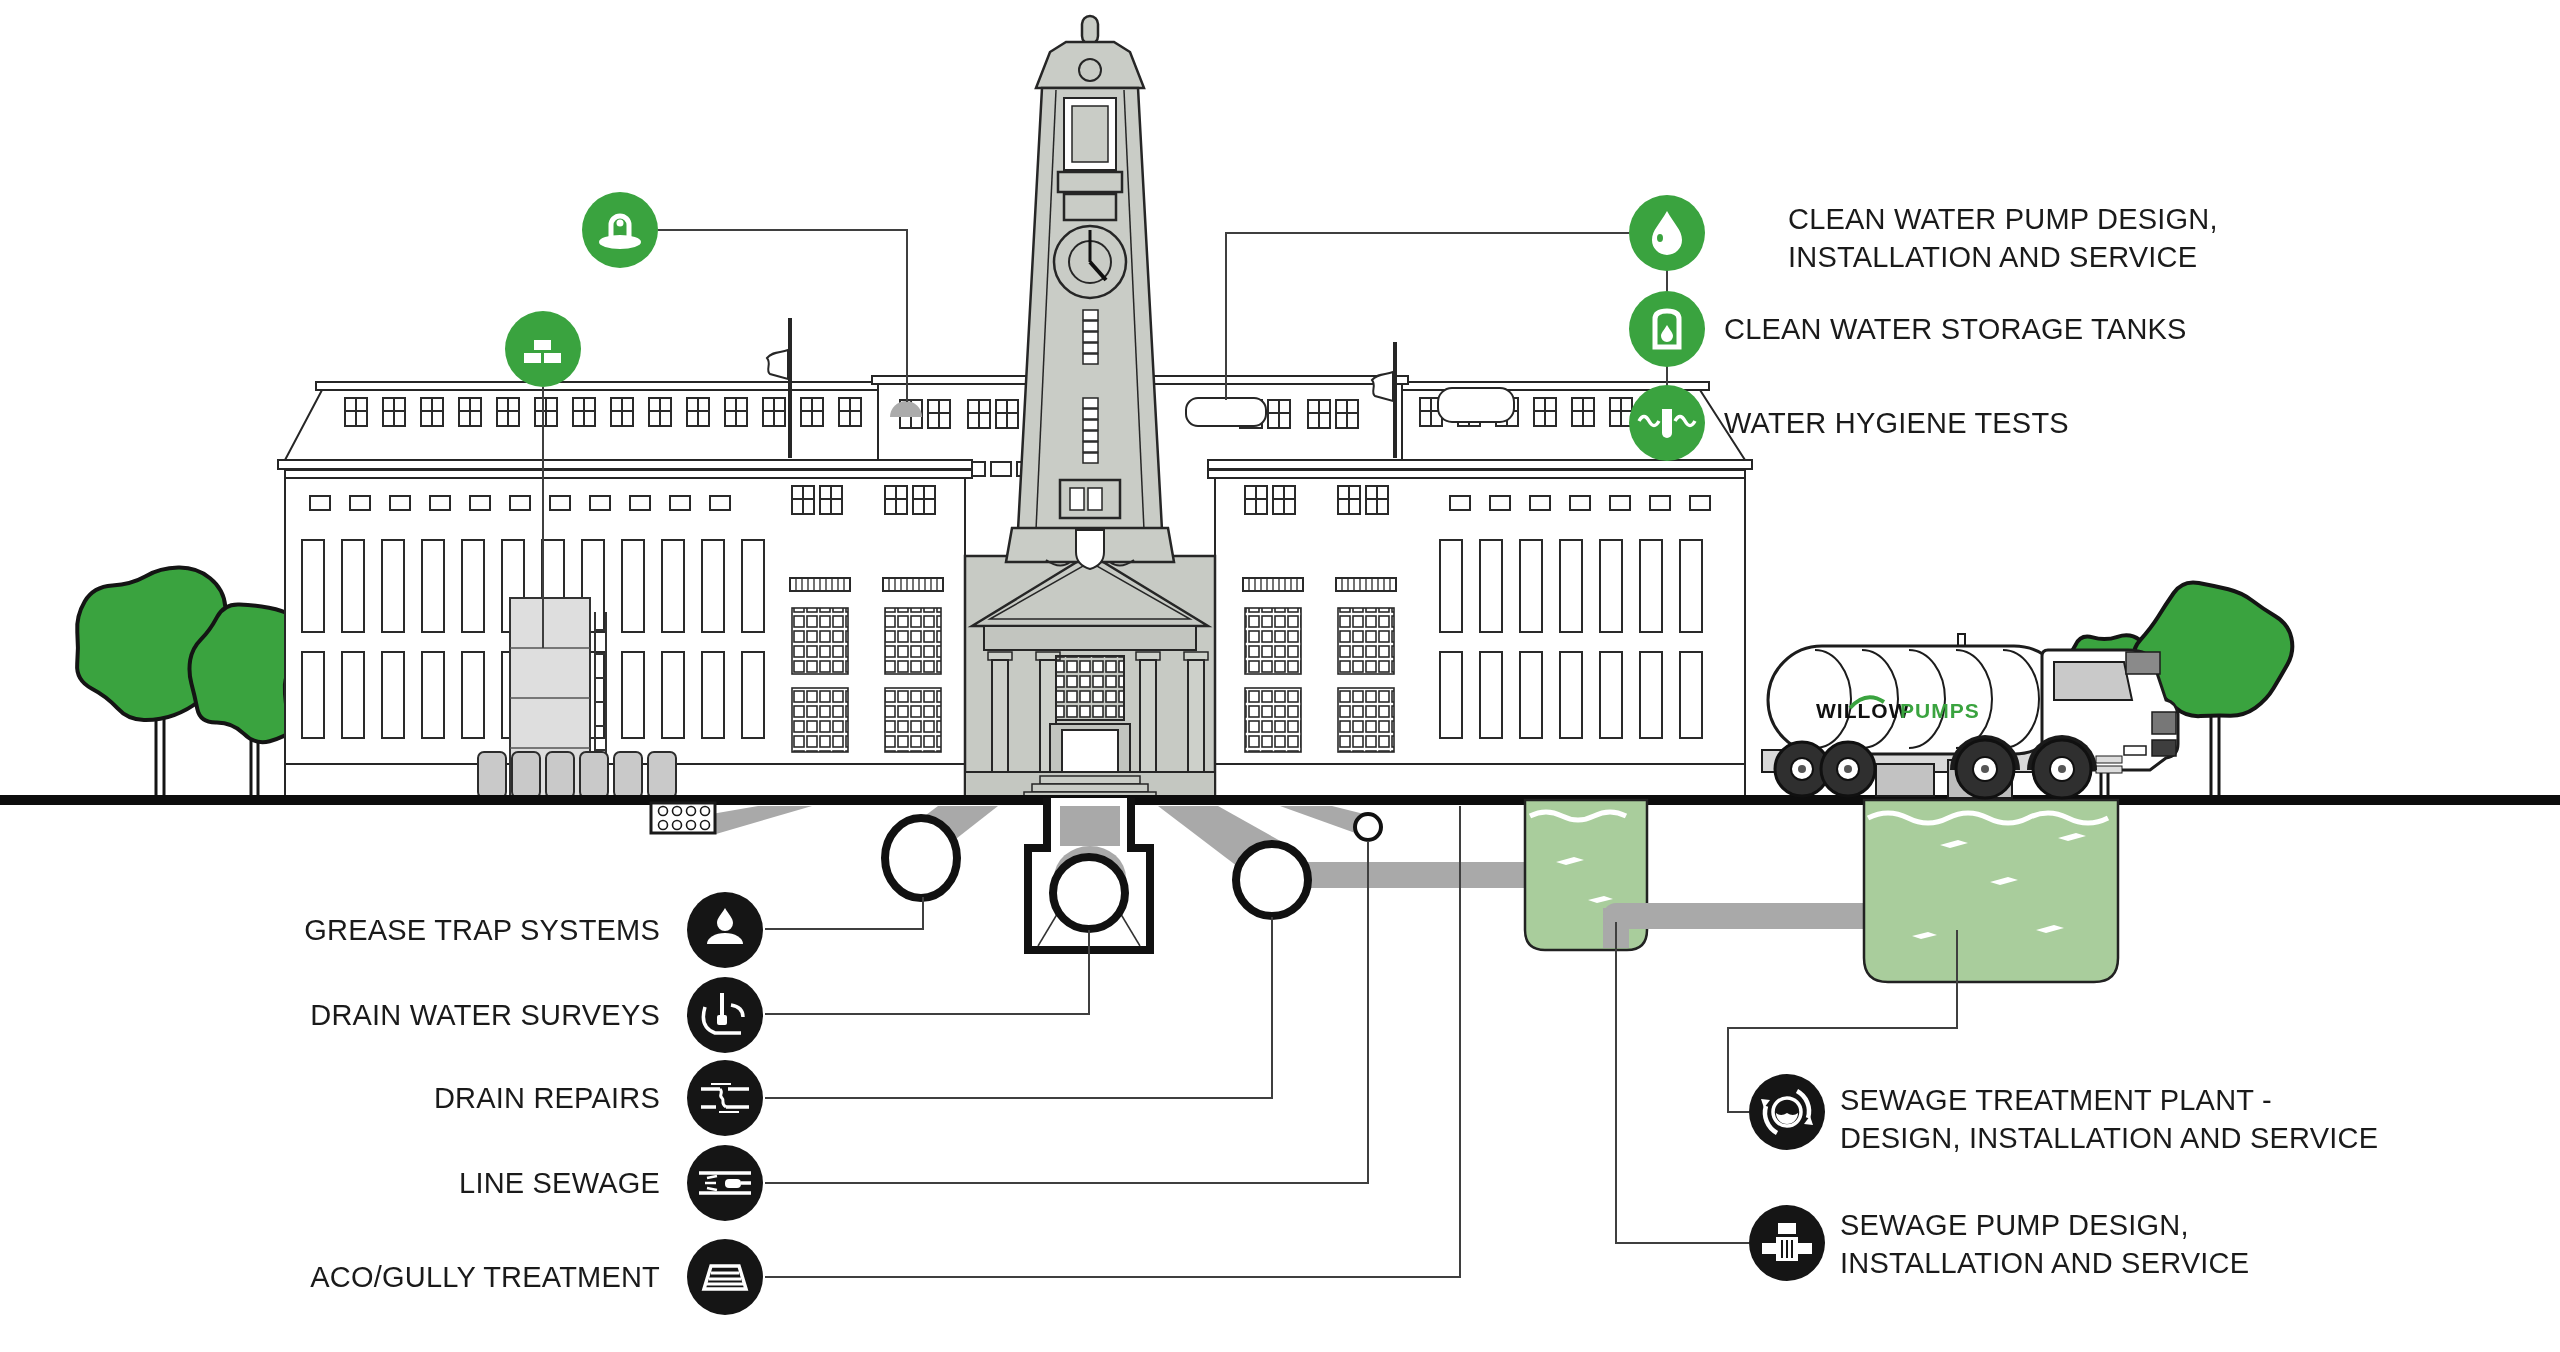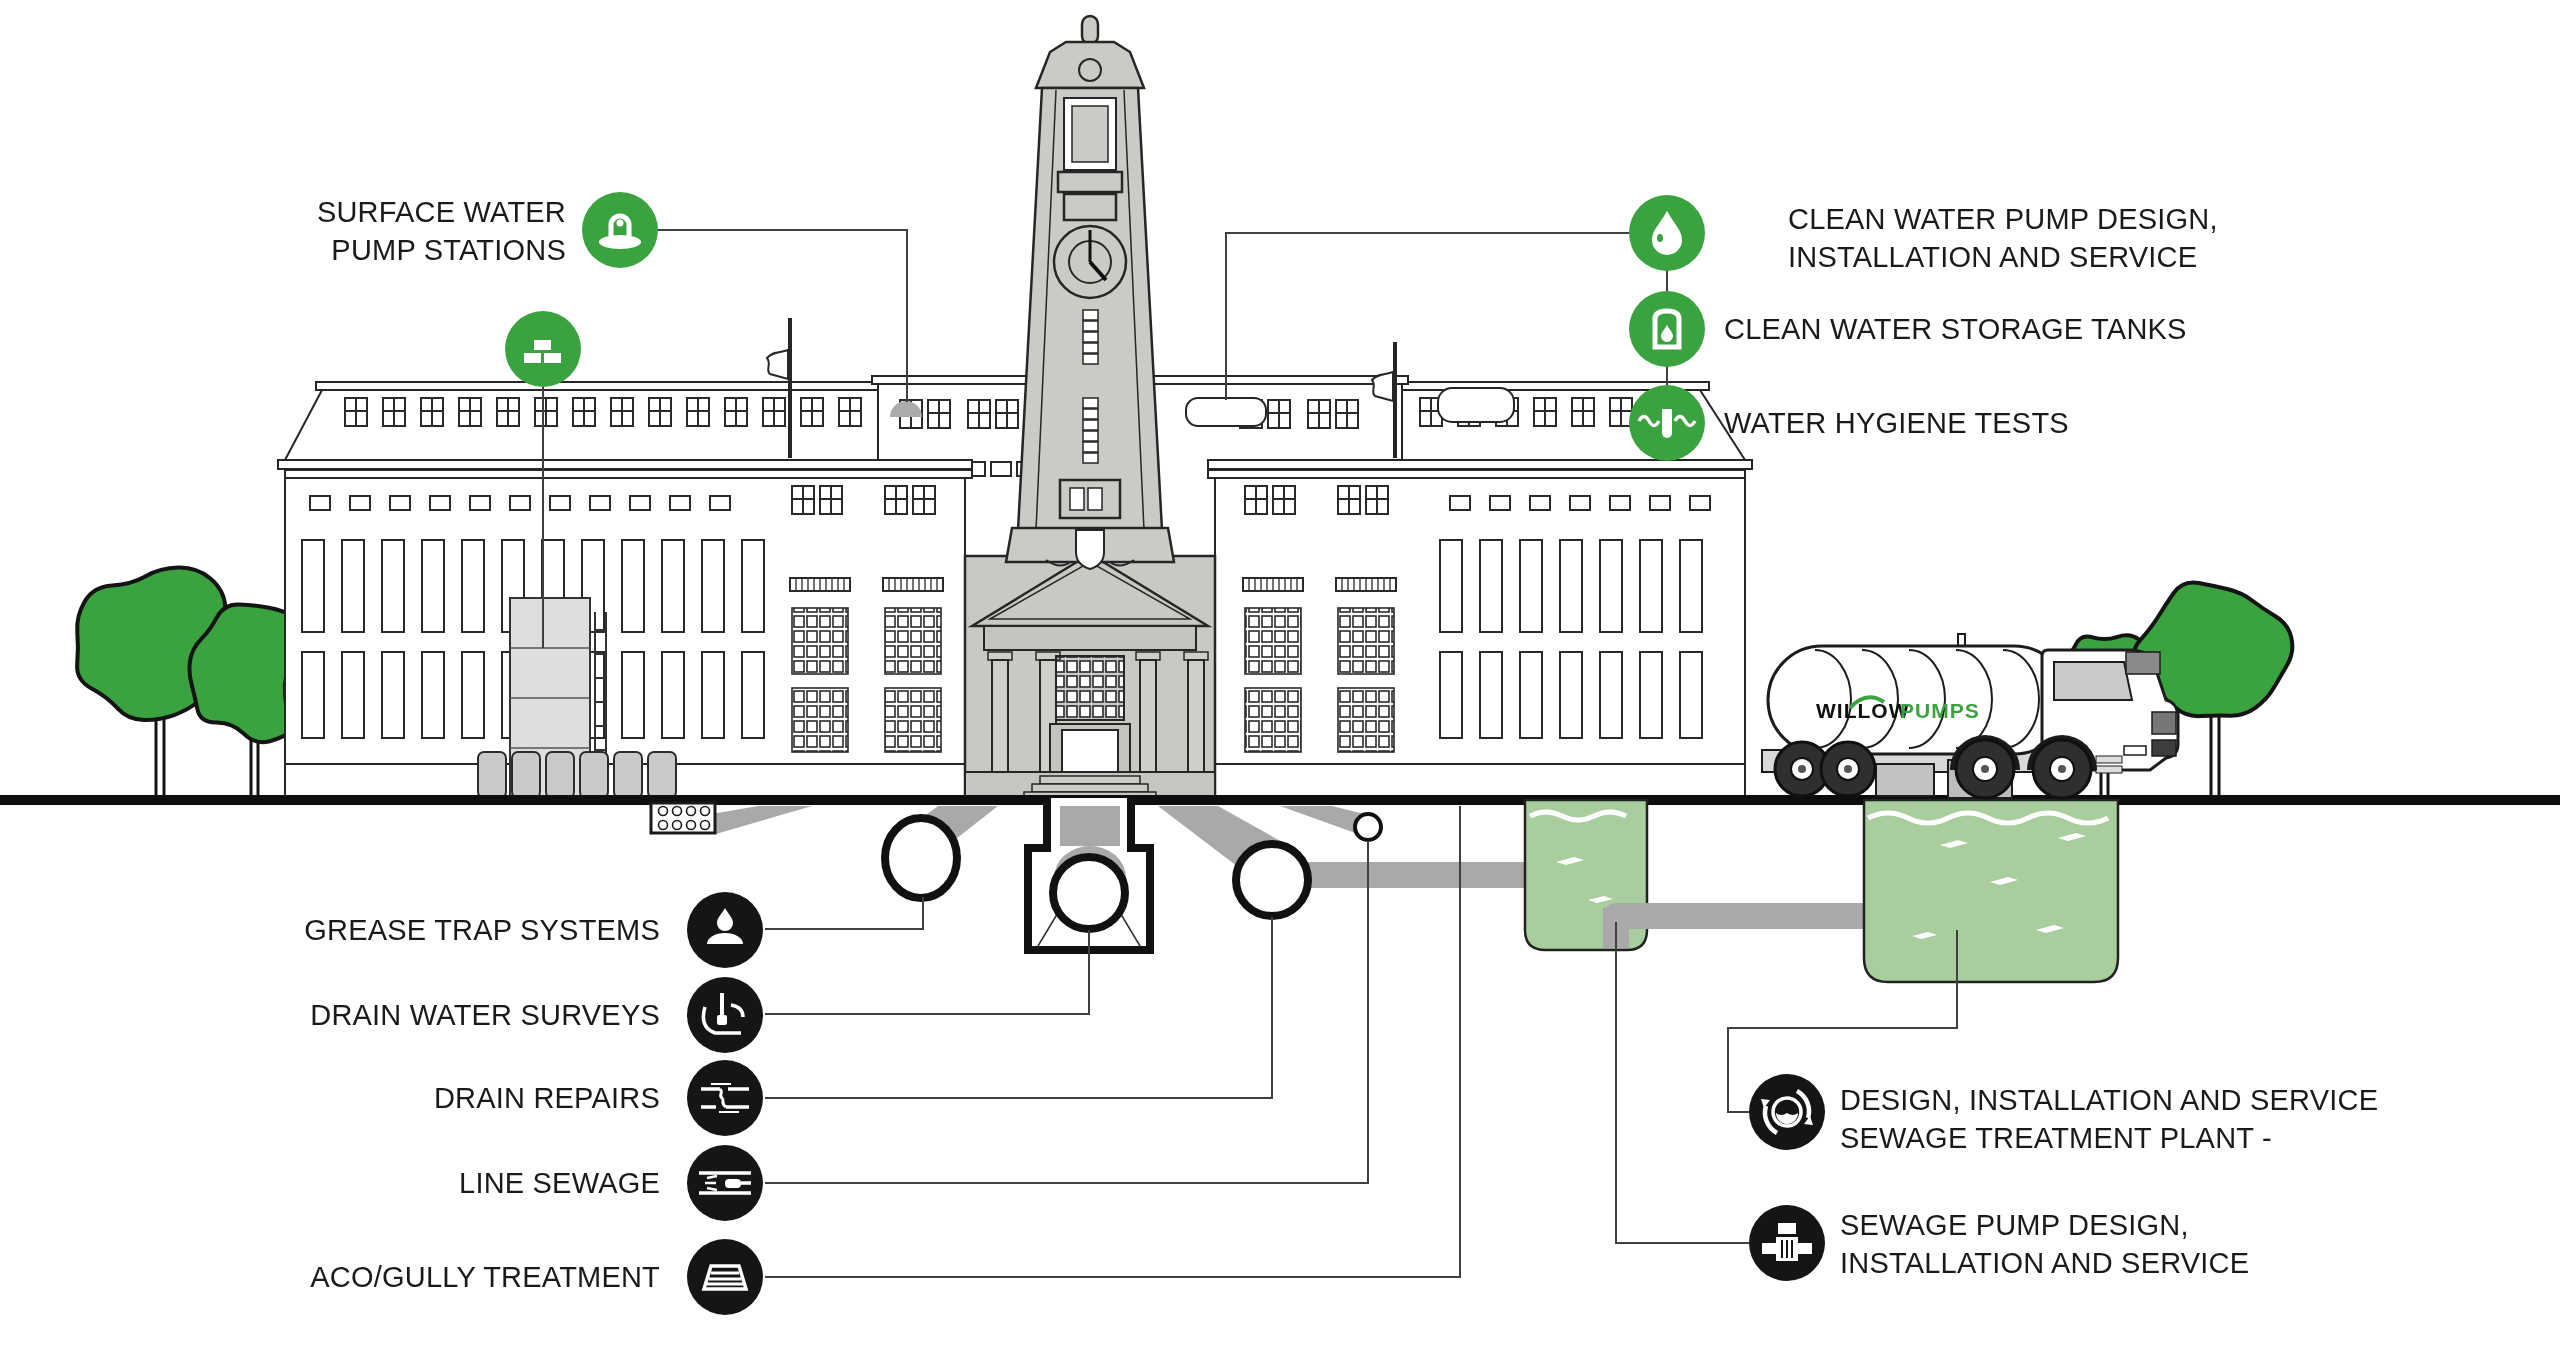--- a/index.html
+++ b/index.html
@@ -411,24 +411,20 @@
       <g fill="#555">
         <circle cx="1802" cy="769" r="4"></circle>
             <circle cx="1848" cy="769" r="4"></circle>
             <circle cx="1985" cy="769" r="4"></circle>
             <circle cx="2062" cy="769" r="4"></circle>
       </g>
     </g>
   </g>
 </svg>
 
-<div class="lbl lbl-r" style="right:1994px;top:193px">
-  <div>SURFACE WATER</div>
-  <div>PUMP STATIONS</div>
-</div>
 <div class="badge" style="left:580px;top:190px">
   <svg width="80" height="80" viewBox="0 0 80 80">
     <circle cx="40" cy="40" r="38" fill="var(--brand_green)"></circle>
     <ellipse cx="40" cy="52" rx="21" ry="7" fill="#fff"></ellipse>
     <path d="M31,52 v-17 a9,9 0 0 1 18,0 v17" fill="none" stroke="#fff" stroke-width="5"></path>
     <circle cx="40" cy="33" r="3.5" fill="#fff"></circle>
   </svg>
 </div>
 
 <div class="badge" style="left:503px;top:309px">
@@ -528,22 +524,22 @@
 </div>
 <div class="badge" style="left:685px;top:1237px">
   <svg width="80" height="80" viewBox="0 0 80 80">
     <circle cx="40" cy="40" r="38" fill="var(--icon_black)"></circle>
     <polygon points="26,29 54,29 61,52 19,52" fill="none" stroke="#fff" stroke-width="3.5"></polygon>
     <path d="M26,36 h28 M24,42 h32 M22,47 h36" stroke="#fff" stroke-width="3"></path>
   </svg>
 </div>
 
 <div class="lbl" style="left:1840px;top:1081px">
+  <div>SEWAGE TREATMENT PLANT -</div>
   <div>DESIGN, INSTALLATION AND SERVICE</div>
-  <div>SEWAGE TREATMENT PLANT -</div>
 </div>
 <div class="badge" style="left:1747px;top:1072px">
   <svg width="80" height="80" viewBox="0 0 80 80">
     <circle cx="40" cy="40" r="38" fill="var(--icon_black)"></circle>
     <path d="M50,19 a23,23 0 0 1 11,27" fill="none" stroke="#fff" stroke-width="4.5"></path>
     <polygon points="63,44 57,52 66,53" fill="#fff"></polygon>
     <path d="M30,61 a23,23 0 0 1 -11,-27" fill="none" stroke="#fff" stroke-width="4.5"></path>
     <polygon points="17,36 23,28 14,27" fill="#fff"></polygon>
     <circle cx="40" cy="40" r="14" fill="none" stroke="#fff" stroke-width="3.5"></circle>
     <path d="M29,41 a11,11 0 0 0 22,0 q-5,4 -11,0 q-6,4 -11,0 z" fill="#fff"></path>

